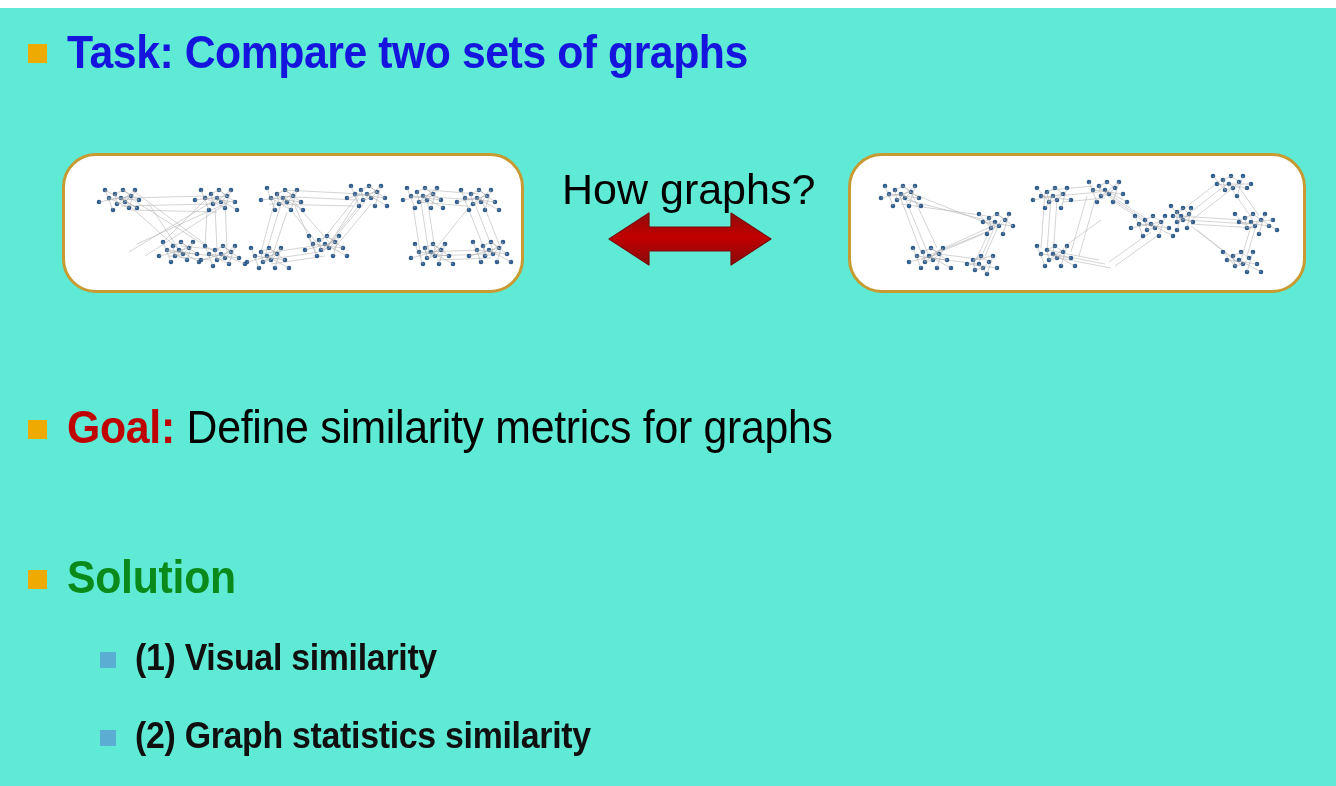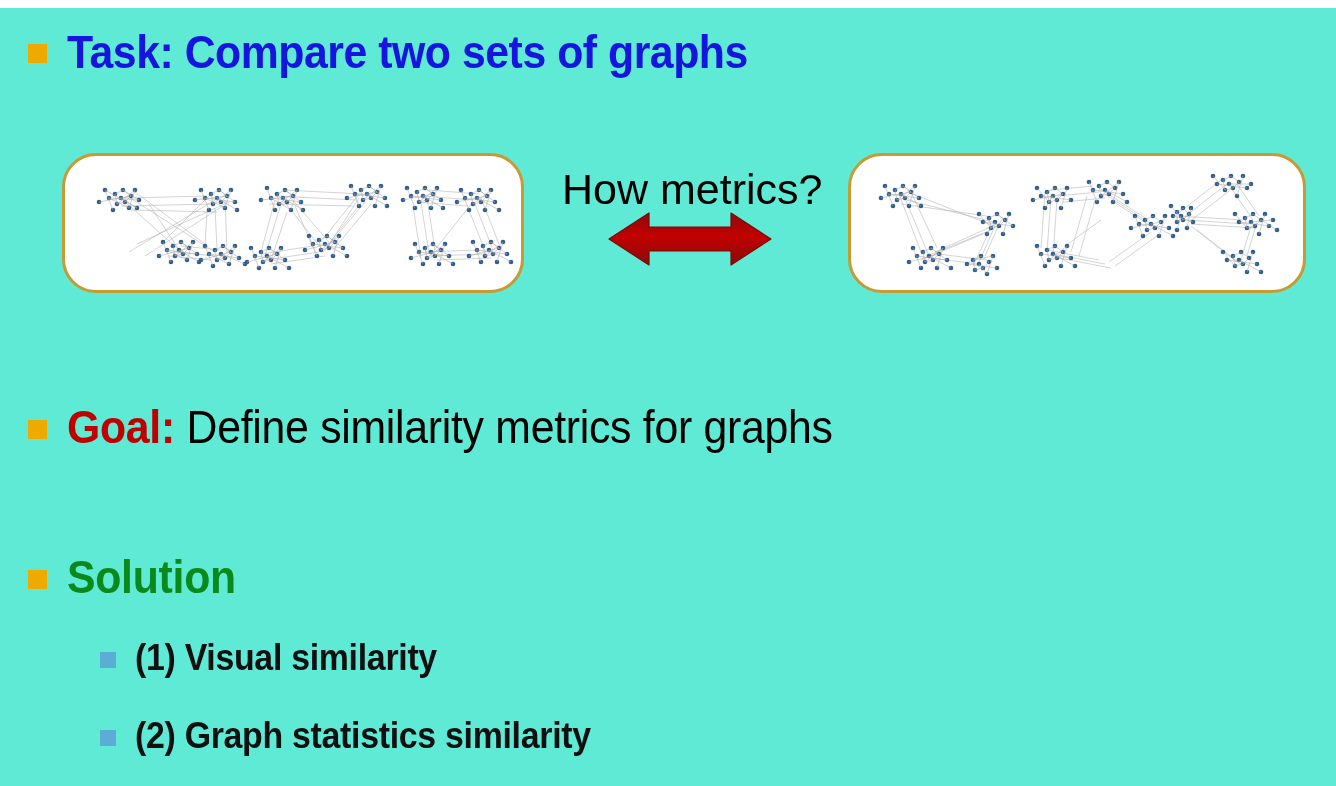--- a/index.html
+++ b/index.html
@@ -377,21 +377,21 @@
           <circle cx="404" cy="100" r="2.3"></circle>
         <g stroke="#A9A9A9" stroke-width="0.55" fill="none">
           <path d="M418 90 L426 86 L434 92 L428 98 L420 100 Z M438 86 L432 106
                    M412 94 L442 98 M424 94 L446 106 M408 86 L416 106 M404 100 L434 92
                    M426 86 L442 98 M420 100 L438 86"></path>
         </g>
       </g>
     </svg>
   </div>
 
-  <div class="compare-label" style="left:562px; top:160px;">How metrics?</div>
+  <div class="compare-label" style="left:562px; top:160px;">How graphs?</div>
 
   <div class="compare-arrow" style="left:605px; top:200px;">
     <svg width="170" height="62" viewBox="0 0 170 62">
       <defs>
         <linearGradient id="arrGrad" x1="0" y1="0" x2="0" y2="1">
           <stop offset="0%" stop-color="#8E0B0B"></stop>
           <stop offset="45%" stop-color="#C20000"></stop>
           <stop offset="100%" stop-color="#8A0A0A"></stop>
         </linearGradient>
       </defs>

